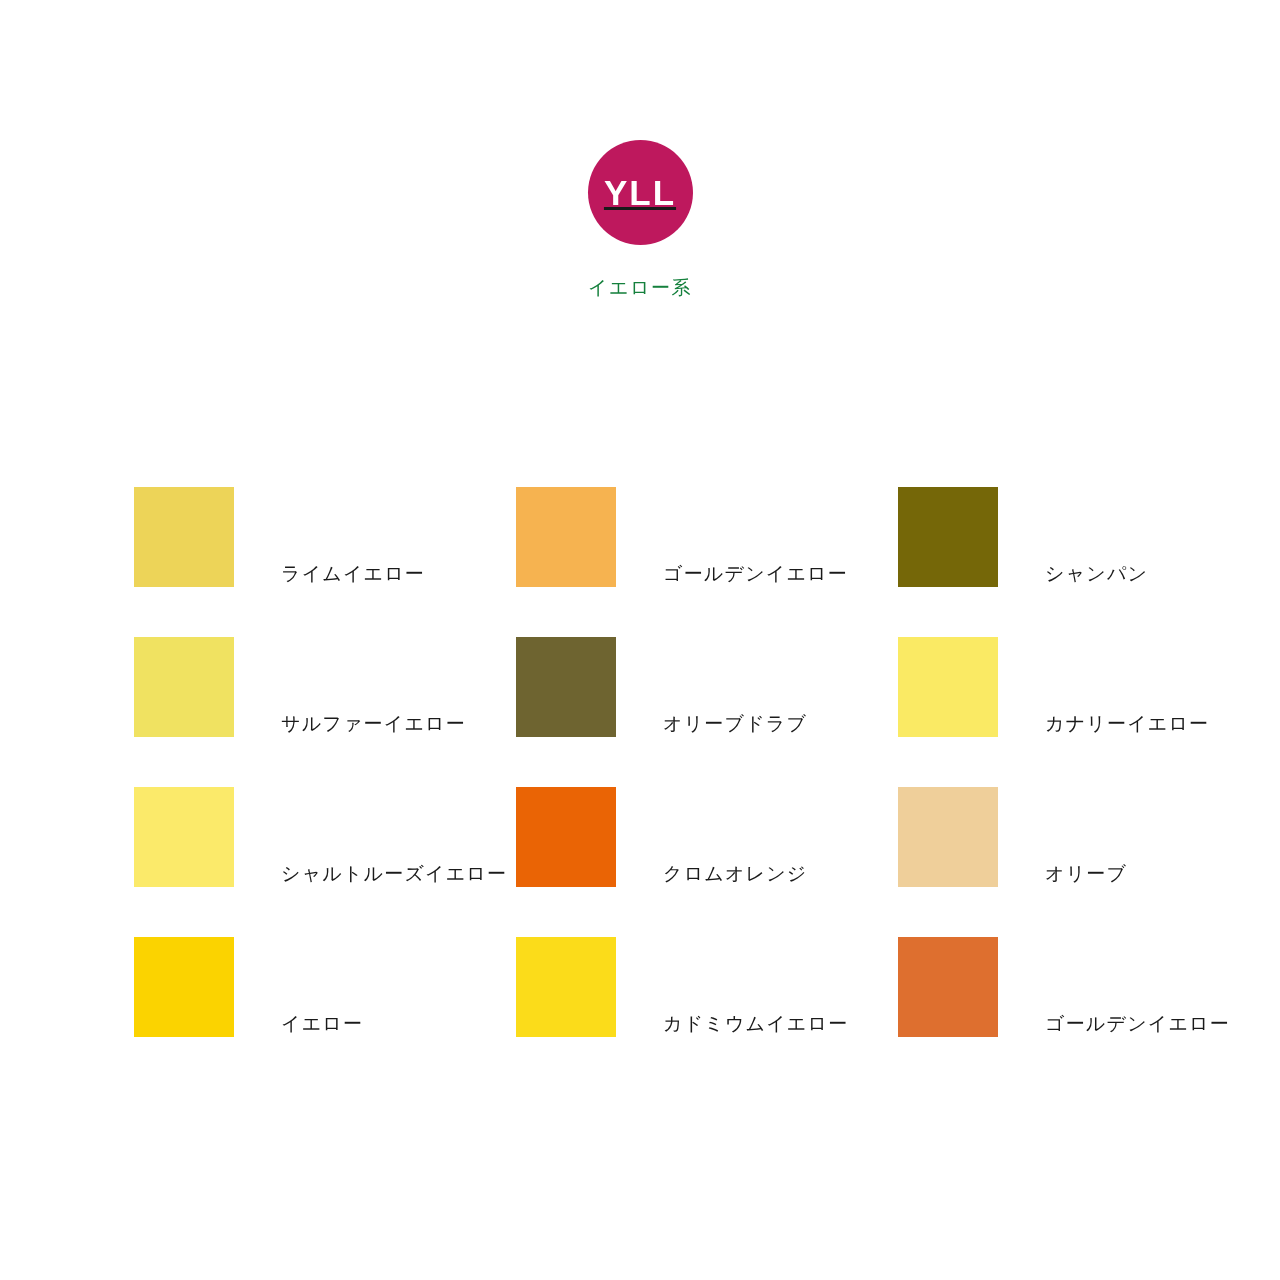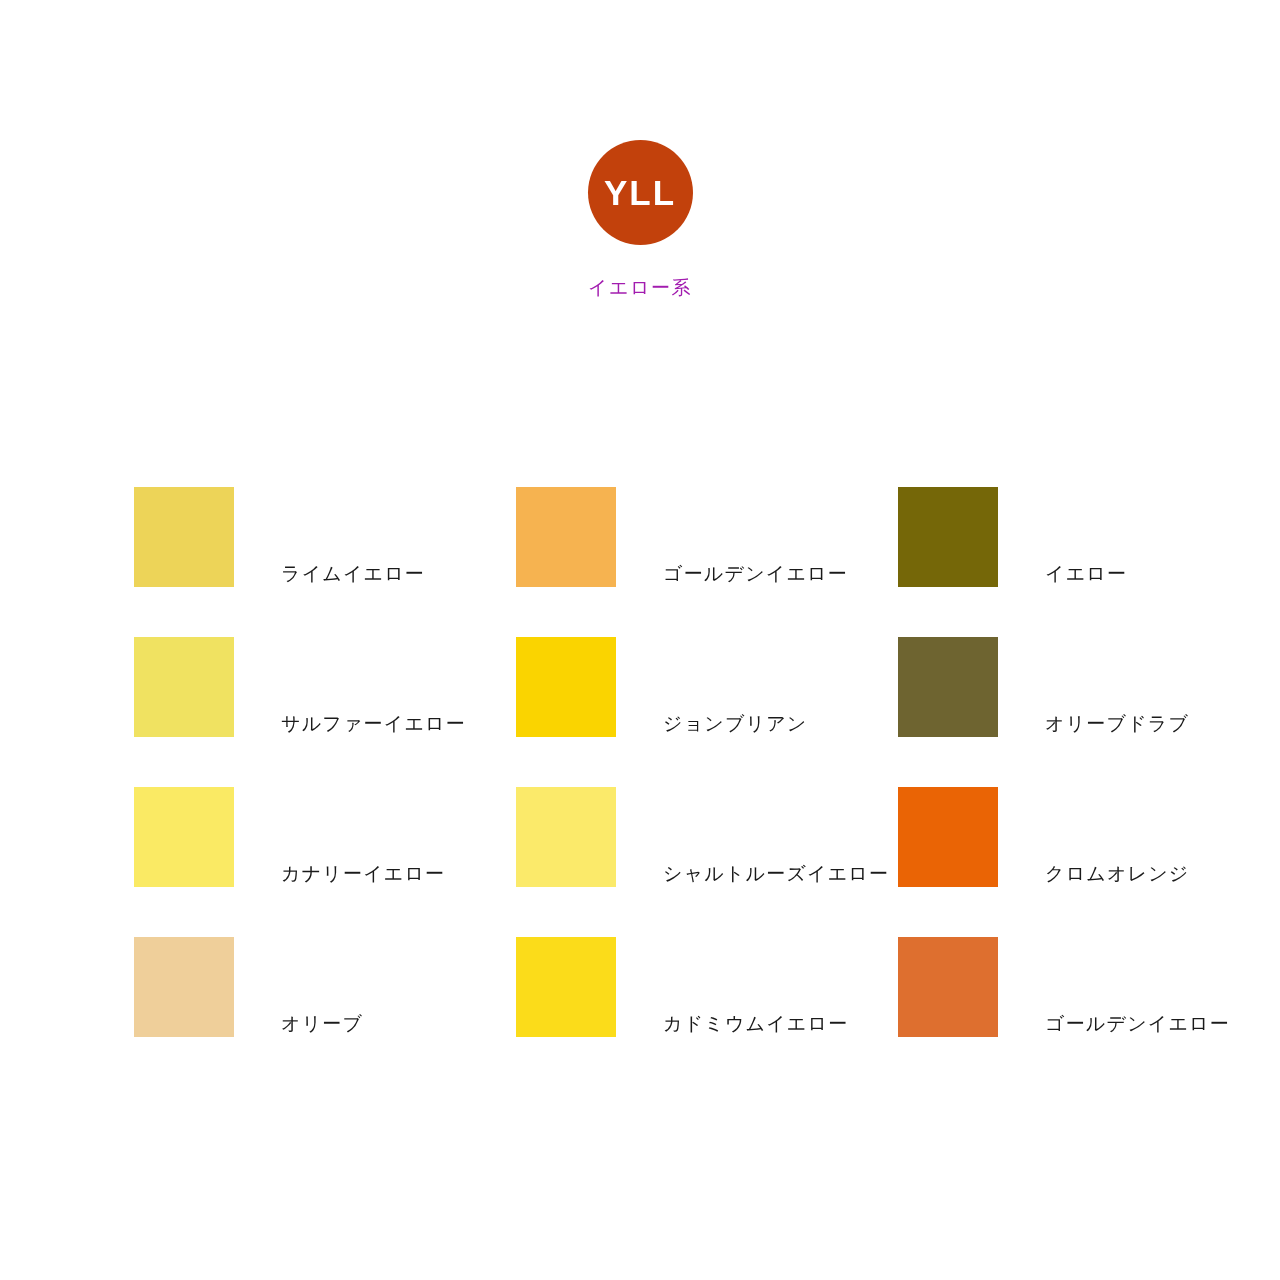--- a/index.html
+++ b/index.html
@@ -48,21 +48,21 @@
     font-weight: bold;
     letter-spacing: 2px;
     color: #ffffff;
     line-height: 1;
     font-family: "Liberation Sans", "DejaVu Sans", sans-serif;
   }
   .group-subtitle {
     margin-top: 30px;
     font-size: 19px;
     letter-spacing: 1.5px;
-    color: #a21caf;
+    color: #15803d;
     font-family: "DejaVu Sans", "Liberation Sans", sans-serif;
   }
 
   
   .swatch-grid {
     position: absolute;
     top: 437px;
     left: 134px;
     width: 1012px;
     display: grid;
@@ -89,46 +89,42 @@
     color: #1a1a1a;
     font-family: "DejaVu Sans", "Liberation Sans", sans-serif;
   }
 </style>
 </head>
 <body>
 
 <div class="page">
 
   <div class="header">
-    <div class="badge-circle" style="background: #c2410c;">
+    <div class="badge-circle" style="background: #be185d; text-decoration: underline;">
       <span class="badge-text" style="color: rgb(255, 255, 255);">YLL</span>
     </div>
     <div class="group-subtitle">イエロー系</div>
   </div>
 
   <div class="swatch-grid">
       <div class="swatch-cell">
         <span class="swatch-chip" style="background: rgb(237, 212, 88);"></span>
         <span class="swatch-label">ライムイエロー</span>
       </div>
       <div class="swatch-cell">
         <span class="swatch-chip" style="background: rgb(246, 179, 80);"></span>
         <span class="swatch-label">ゴールデンイエロー</span>
       </div>
       <div class="swatch-cell">
         <span class="swatch-chip" style="background: rgb(117, 103, 8);"></span>
-        <span class="swatch-label">イエロー</span>
+        <span class="swatch-label">シャンパン</span>
       </div>
       <div class="swatch-cell">
         <span class="swatch-chip" style="background: rgb(240, 226, 97);"></span>
         <span class="swatch-label">サルファーイエロー</span>
-      </div>
-      <div class="swatch-cell">
-        <span class="swatch-chip" style="background: rgb(250, 212, 0);"></span>
-        <span class="swatch-label">ジョンブリアン</span>
       </div>
       <div class="swatch-cell">
         <span class="swatch-chip" style="background: rgb(110, 100, 48);"></span>
         <span class="swatch-label">オリーブドラブ</span>
       </div>
       <div class="swatch-cell">
         <span class="swatch-chip" style="background: rgb(250, 234, 100);"></span>
         <span class="swatch-label">カナリーイエロー</span>
       </div>
       <div class="swatch-cell">
@@ -137,20 +133,24 @@
       </div>
       <div class="swatch-cell">
         <span class="swatch-chip" style="background: rgb(234, 100, 5);"></span>
         <span class="swatch-label">クロムオレンジ</span>
       </div>
       <div class="swatch-cell">
         <span class="swatch-chip" style="background: rgb(239, 207, 154);"></span>
         <span class="swatch-label">オリーブ</span>
       </div>
       <div class="swatch-cell">
+        <span class="swatch-chip" style="background: rgb(251, 211, 0);"></span>
+        <span class="swatch-label">イエロー</span>
+      </div>
+      <div class="swatch-cell">
         <span class="swatch-chip" style="background: rgb(251, 220, 26);"></span>
         <span class="swatch-label">カドミウムイエロー</span>
       </div>
       <div class="swatch-cell">
         <span class="swatch-chip" style="background: rgb(222, 111, 47);"></span>
         <span class="swatch-label">ゴールデンイエロー</span>
       </div>
     </div>
 
 </div>

